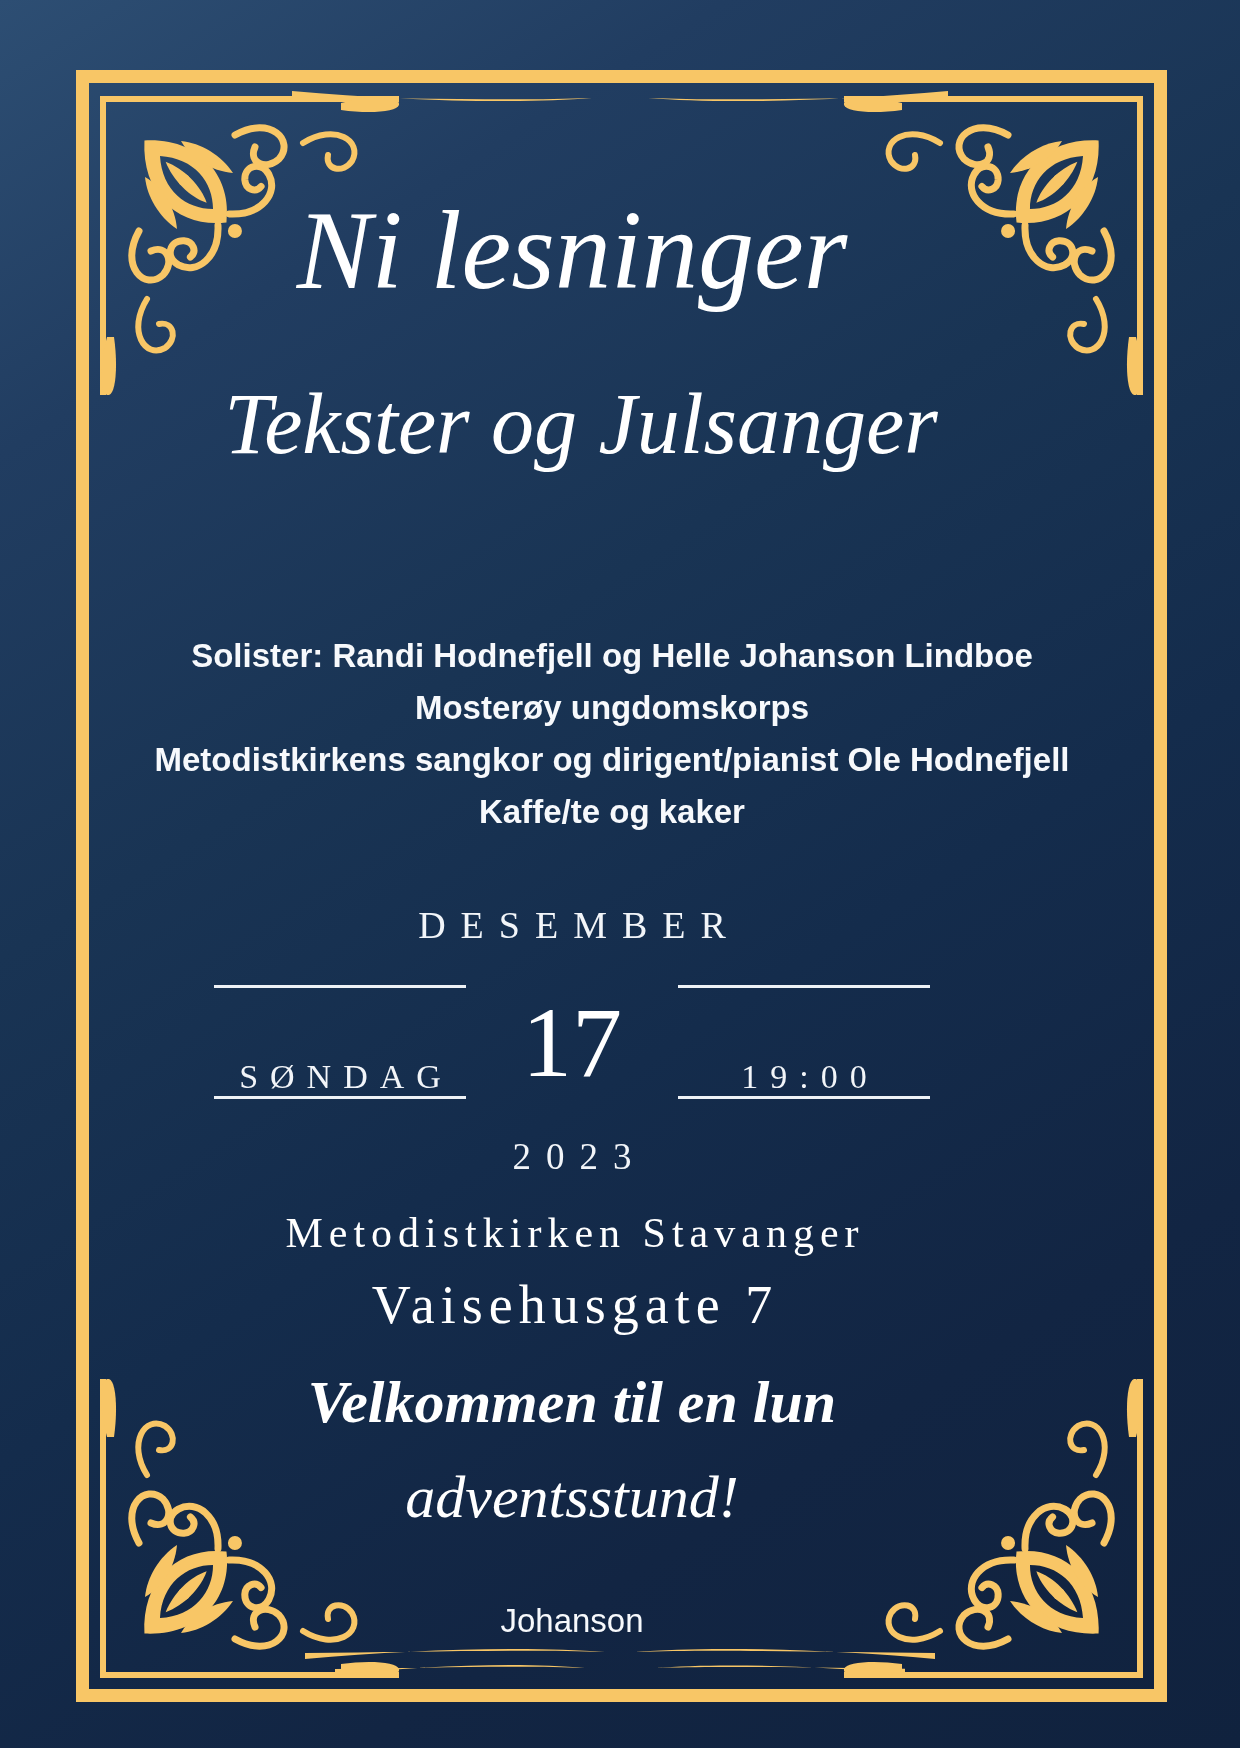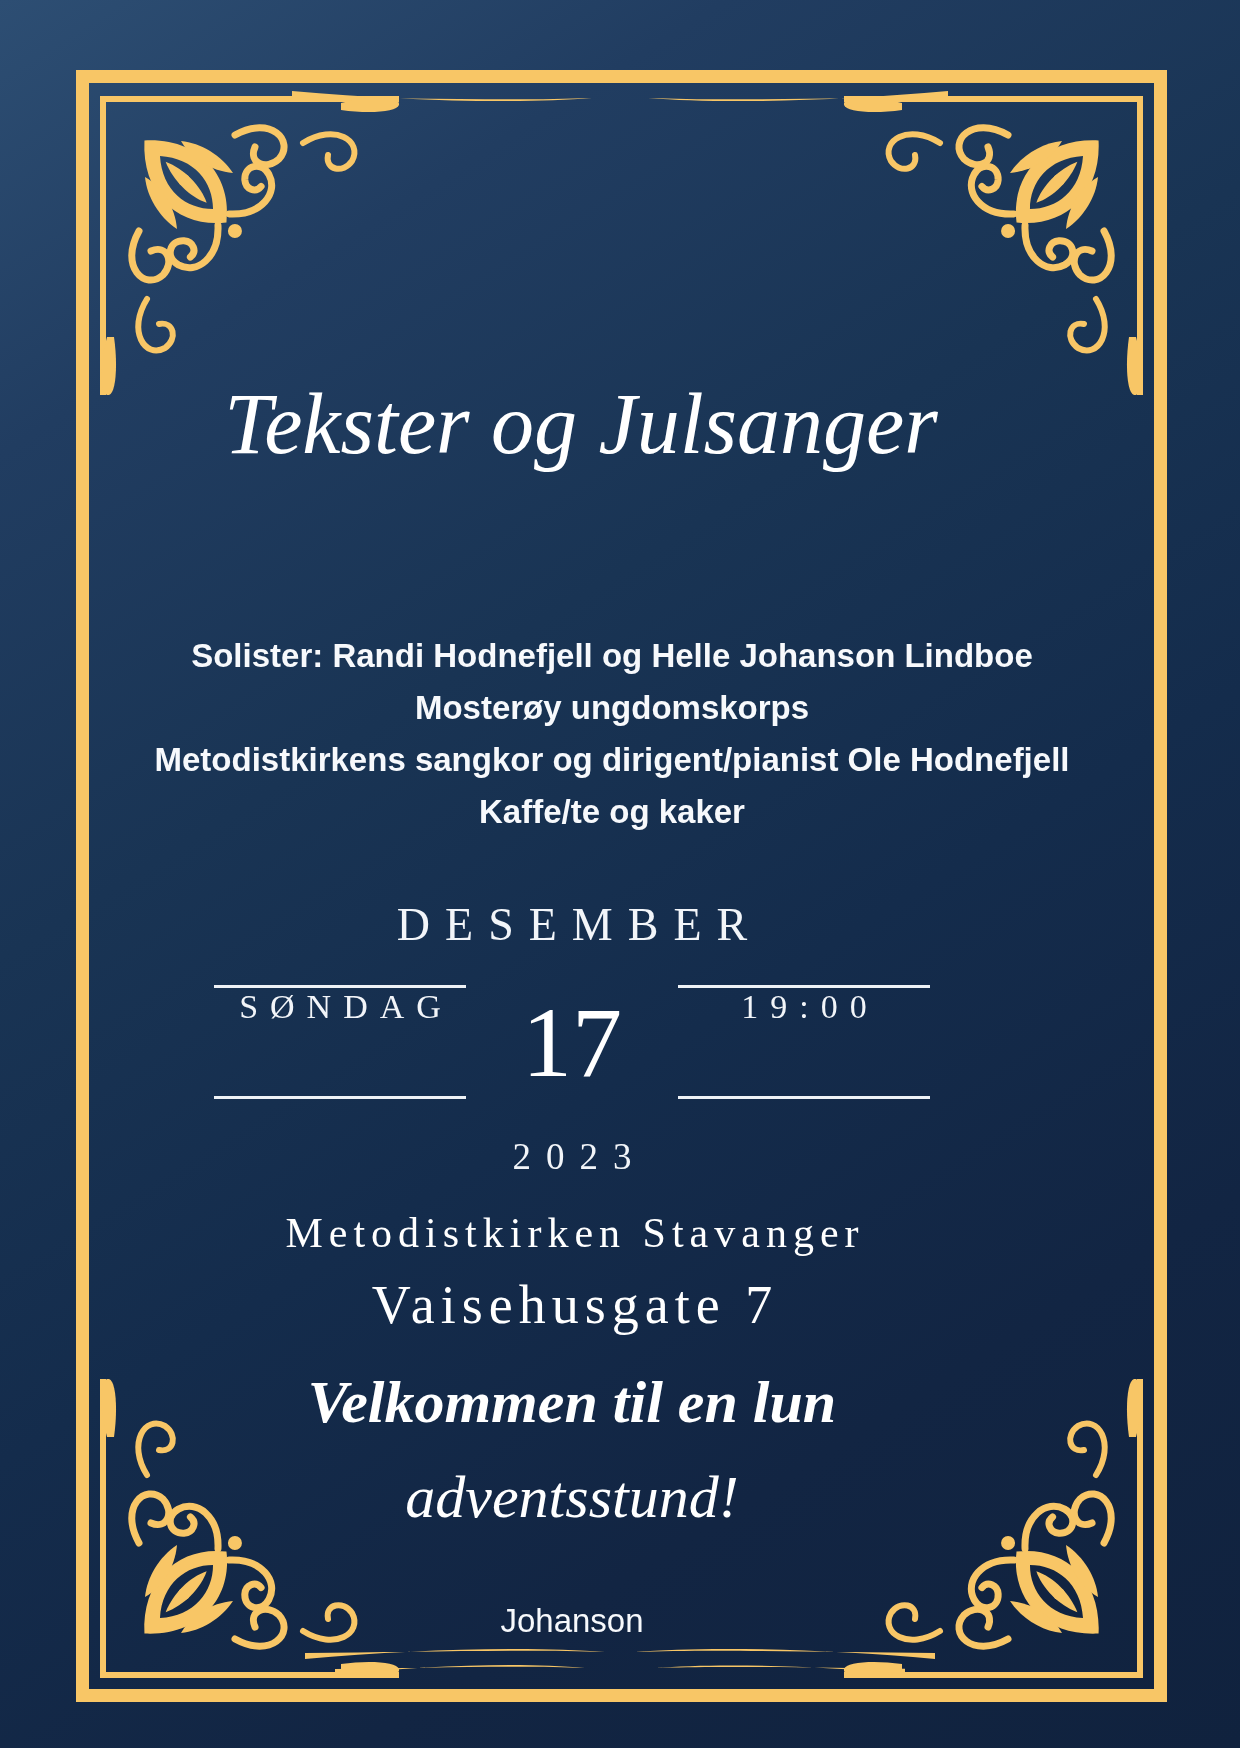--- a/index.html
+++ b/index.html
@@ -22,24 +22,24 @@
   .sw-bl2{left:335px;bottom:72px;width:250px;transform:scaleY(-1);}
   .sw-br1{right:305px;bottom:88px;transform:scale(-1,-1);}
   .sw-br2{right:335px;bottom:72px;width:250px;transform:scale(-1,-1);}
   
   .block{position:absolute;left:0;right:96px;text-align:center;}
   .script{font-family:"Liberation Serif",serif;font-style:italic;font-weight:400;}
   .serif{font-family:"Liberation Serif",serif;}
   .title{top:180px;font-size:112px;line-height:1.25;}
   .subtitle{top:373px;font-size:86px;line-height:1.2;padding-left:18px;}
   .details{top:630px;right:16px;font-size:33px;line-height:52px;font-weight:700;color:#f7f9fc;}
-  .month{top:903px;font-size:46px;line-height:44px;letter-spacing:15px;text-indent:15px;color:#f2f5f9;}
+  .month{top:903px;font-size:38px;line-height:44px;letter-spacing:15px;text-indent:15px;color:#f2f5f9;}
   .date-row{top:985px;height:114px;display:flex;justify-content:center;align-items:stretch;}
   .date-side{width:252px;border-top:3px solid #eef2f6;border-bottom:3px solid #eef2f6;
-    display:flex;align-items:flex-start;justify-content:center;
+    display:flex;align-items:flex-end;justify-content:center;
     font-family:"Liberation Serif",serif;font-size:34px;letter-spacing:12px;text-indent:12px;color:#f2f5f9;}
   .date-day{width:212px;display:flex;align-items:center;justify-content:center;
     font-family:"Liberation Serif",serif;font-size:100px;}
   .year{top:1136px;font-size:37px;line-height:42px;letter-spacing:15px;text-indent:15px;color:#f2f5f9;}
   .venue-name{top:1208px;font-size:42px;line-height:50px;letter-spacing:6px;text-indent:6px;}
   .venue-address{top:1280px;font-size:54px;line-height:50px;letter-spacing:6px;text-indent:6px;}
   .welcome1{top:1364px;font-size:60px;line-height:76px;font-weight:bold;}
   .welcome2{top:1459px;font-size:60px;line-height:76px;}
   .kollekt{top:1601px;font-size:33px;line-height:40px;color:#f7f9fc;}
   .hidden-defs{position:absolute;width:0;height:0;overflow:hidden;}
@@ -108,20 +108,21 @@
   <svg class="swoosh sw-bl2" viewBox="0 0 300 16" preserveAspectRatio="none">
       <use href="#swoosh-motif"></use>
     </svg>
   <svg class="swoosh sw-br1" viewBox="0 0 300 16" preserveAspectRatio="none">
       <use href="#swoosh-motif"></use>
     </svg>
   <svg class="swoosh sw-br2" viewBox="0 0 300 16" preserveAspectRatio="false">
       <use href="#swoosh-motif"></use>
     </svg>
 
+  <div class="block script title">Ni lesninger</div>
   <div class="block script subtitle">Tekster og Julsanger</div>
 
   <div class="block details">
     <div>Solister: Randi Hodnefjell og Helle Johanson Lindboe</div>
     <div>Mosterøy ungdomskorps</div>
     <div>Metodistkirkens sangkor og dirigent/pianist Ole Hodnefjell</div>
     <div>Kaffe/te og kaker</div>
   </div>
 
   <div class="block serif month">DESEMBER</div>

